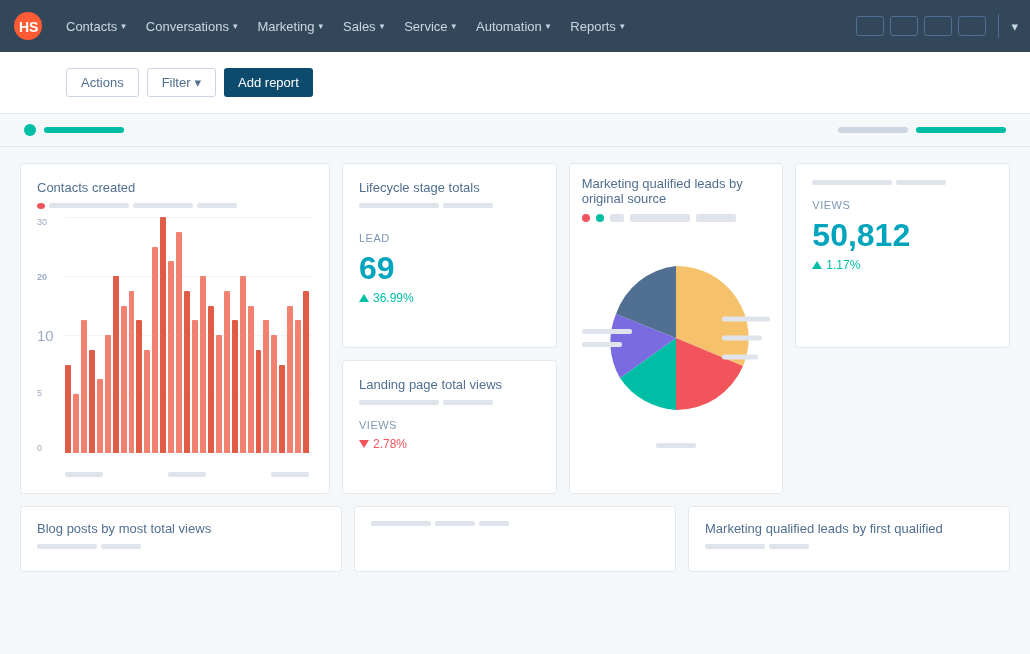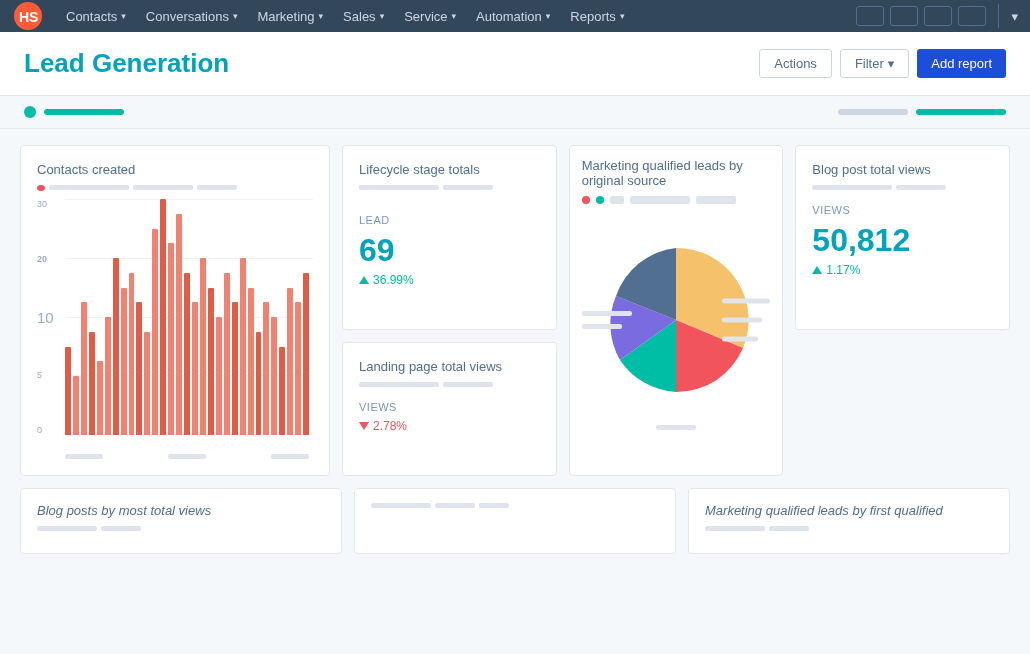--- a/index.html
+++ b/index.html
@@ -1,21 +1,21 @@
 <!DOCTYPE html>
 <html><head>
   <meta charset="utf-8">
   <style>
     * { box-sizing: border-box; margin: 0; padding: 0; }
     body { font-family: -apple-system, BlinkMacSystemFont, 'Segoe UI', Helvetica, Arial, sans-serif; background: #f5f8fa; width: 1030px; height: 654px; overflow: hidden; }
 
     
     .navbar {
       background: #33475b;
-      height: 32px;
+      height: 52px;
       display: flex;
       align-items: center;
       padding: 0 12px;
       gap: 0;
     }
     .navbar-logo {
       width: 32px; height: 32px; margin-right: 12px;
       display: flex; align-items: center; justify-content: center;
     }
     .navbar-logo svg { width: 28px; height: 28px; }
@@ -61,21 +61,21 @@
       border: 1px solid #cbd6e2;
       background: #fff;
       color: #516f90;
       font-size: 13px;
       padding: 6px 14px;
       border-radius: 3px;
       cursor: pointer;
       display: flex; align-items: center; gap: 4px;
     }
     .btn-primary {
-      background: #1d4ed8;
+      background: #0c4a6e;
       color: #fff;
       border: none;
       font-size: 13px;
       padding: 7px 14px;
       border-radius: 3px;
       cursor: pointer;
       font-weight: 500;
     }
 
     
@@ -170,21 +170,20 @@
     .bottom-grid {
       display: grid;
       grid-template-columns: 1fr 1fr 1fr;
       gap: 12px;
     }
     .bottom-card {
       background: #fff;
       border: 1px solid #e5e8eb;
       border-radius: 4px;
       padding: 14px 16px;
-      font-style: italic;
     }
   </style>
 </head>
 <body>
 
 <nav class="navbar">
   <div class="navbar-logo">
     <svg viewBox="0 0 28 28" fill="none">
       <circle cx="14" cy="14" r="14" fill="#ff5c35"></circle>
       <text x="5" y="20" font-size="14" fill="white" font-weight="bold">HS</text>
@@ -222,21 +221,20 @@
     <div class="nav-icon-box"></div>
     <div class="nav-icon-box"></div>
     <div class="nav-icon-box"></div>
     <div class="nav-icon-box"></div>
     <div class="nav-divider"></div>
     <span class="nav-more">▾</span>
   </div>
 </nav>
 
 <div class="page-header">
-  <h1 class="page-title">Lead Generation</h1>
   <div class="header-actions">
     <button class="btn-outline">
       <span>Actions</span>
     </button>
     <button class="btn-outline">
       <span>Filter</span>
       <span>▾</span>
     </button>
     <button class="btn-primary">
       <span>Add report</span>
@@ -379,21 +377,20 @@
           <div style="height:5px;background:#dfe3eb;border-radius:2px;width:36px;"></div>
         </div>
 
         <div style="position:absolute;bottom:0;left:50%;transform:translateX(-50%);">
           <div style="height:5px;background:#dfe3eb;border-radius:2px;width:40px;"></div>
         </div>
       </div>
     </div>
 
     <div class="card">
-      <div class="card-title">Blog post total views</div>
       <div class="bar-row">
         <div class="bar" style="width:80px;background:#dfe3eb;"></div>
         <div class="bar" style="width:50px;background:#dfe3eb;"></div>
       </div>
       <div class="card-subtitle" style="margin-top:14px;">VIEWS</div>
       <div class="card-value">50,812</div>
       <div class="card-change change-up">
         <div class="triangle-up"></div>
         <span>1.17%</span>
       </div>

